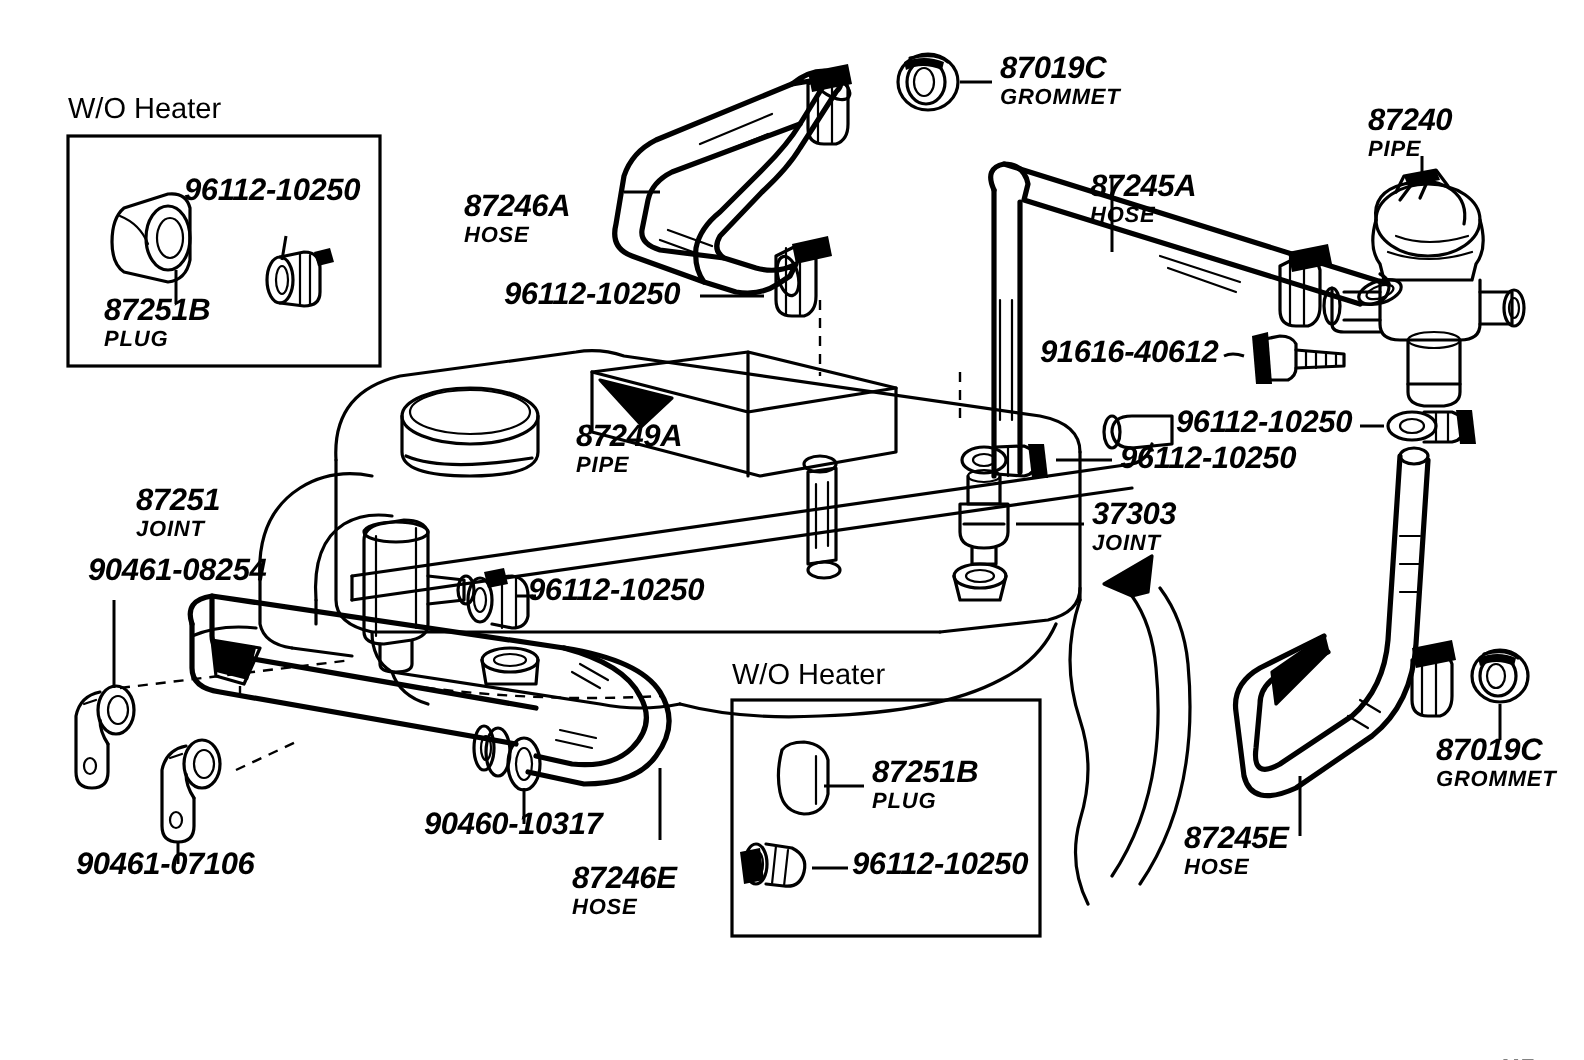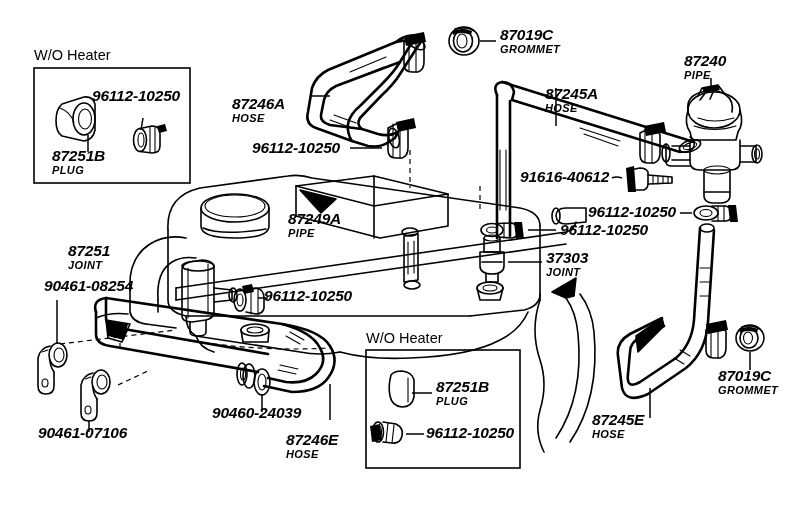--- a/index.html
+++ b/index.html
@@ -447,21 +447,21 @@
 
   <div class="lbl" style="left:264px; top:288px;">
     <span class="part">96112-10250</span>
   </div>
 
   <div class="lbl" style="left:38px; top:425px;">
     <span class="part">90461-07106</span>
   </div>
 
   <div class="lbl" style="left:212px; top:405px;">
-    <span class="part">90460-24039</span>
+    <span class="part">90460-10317</span>
   </div>
 
   <div class="lbl" style="left:286px; top:432px;">
     <span class="part">87246E</span>
     <span class="sub">HOSE</span>
   </div>
 
   <div class="boxtitle" style="left:366px; top:330px;">W/O  Heater</div>
 
   <div class="lbl" style="left:436px; top:379px;">

